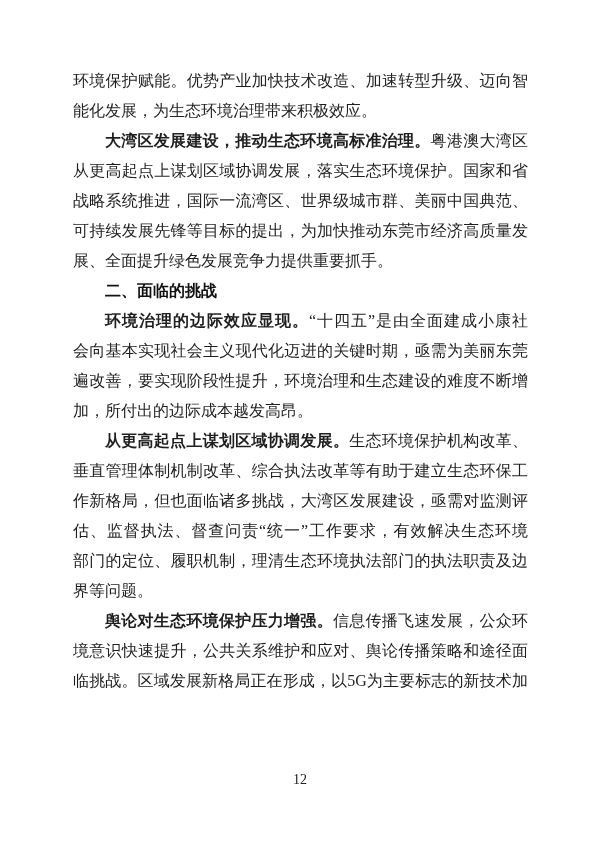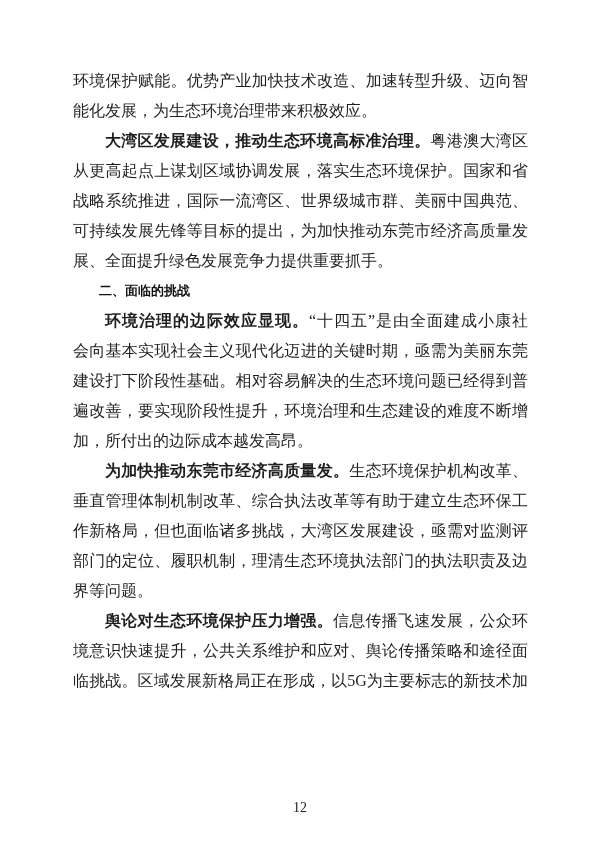--- a/index.html
+++ b/index.html
@@ -44,56 +44,55 @@
   }
   .line.just.indent {
     width: calc(455px - 2em);
   }
   .line .b {
     font-weight: bold;
   }
   .line.heading {
     font-family: "Liberation Sans", "DejaVu Sans", sans-serif;
     font-weight: bold;
-    font-size: 13px;
+    font-size: 16px;
     color: #111111;
   }
   .footer {
     position: absolute;
     left: 0;
     top: 772px;
     width: 600px;
     text-align: center;
     font-size: 14px;
     color: #222222;
     font-family: "Liberation Serif", "DejaVu Serif", serif;
-    margin-top: 28px;
   }
 </style>
 </head>
 <body>
 
 <div class="page">
   <div class="textblock">
       <div class="line just"><span>环境保护赋能。优势产业加快技术改造、加速转型升级、迈向智</span></div>
       <div class="line left"><span>能化发展，为生态环境治理带来积极效应。</span></div>
       <div class="line just indent"><span class="b">大湾区发展建设，推动生态环境高标准治理。</span><span>粤港澳大湾区</span></div>
       <div class="line just"><span>从更高起点上谋划区域协调发展，落实生态环境保护。国家和省</span></div>
       <div class="line just"><span>战略系统推进，国际一流湾区、世界级城市群、美丽中国典范、</span></div>
       <div class="line just"><span>可持续发展先锋等目标的提出，为加快推动东莞市经济高质量发</span></div>
       <div class="line left"><span>展、全面提升绿色发展竞争力提供重要抓手。</span></div>
       <div class="line left indent heading"><span class="b">二、面临的挑战</span></div>
       <div class="line just indent"><span class="b">环境治理的边际效应显现。</span><span>“十四五”是由全面建成小康社</span></div>
       <div class="line just"><span>会向基本实现社会主义现代化迈进的关键时期，亟需为美丽东莞</span></div>
-      <div class="line just"><span>建设打下阶段性基础。相对容易解决的生态环境问题已经得到普</span></div>
       <div class="line just"><span>遍改善，要实现阶段性提升，环境治理和生态建设的难度不断增</span></div>
       <div class="line left"><span>加，所付出的边际成本越发高昂。</span></div>
-      <div class="line just indent"><span class="b">为加快推动东莞市经济高质量发。</span><span>生态环境保护机构改革、</span></div>
+      <div class="line just indent"><span class="b">从更高起点上谋划区域协调发展。</span><span>生态环境保护机构改革、</span></div>
       <div class="line just"><span>垂直管理体制机制改革、综合执法改革等有助于建立生态环保工</span></div>
       <div class="line just"><span>作新格局，但也面临诸多挑战，大湾区发展建设，亟需对监测评</span></div>
+      <div class="line just"><span>估、监督执法、督查问责“统一”工作要求，有效解决生态环境</span></div>
       <div class="line just"><span>部门的定位、履职机制，理清生态环境执法部门的执法职责及边</span></div>
       <div class="line left"><span>界等问题。</span></div>
       <div class="line just indent"><span class="b">舆论对生态环境保护压力增强。</span><span>信息传播飞速发展，公众环</span></div>
       <div class="line just"><span>境意识快速提升，公共关系维护和应对、舆论传播策略和途径面</span></div>
       <div class="line just"><span>临挑战。区域发展新格局正在形成，以5G为主要标志的新技术加</span></div>
     </div>
   <div class="footer">12</div>
 </div>
 
 </body></html>

